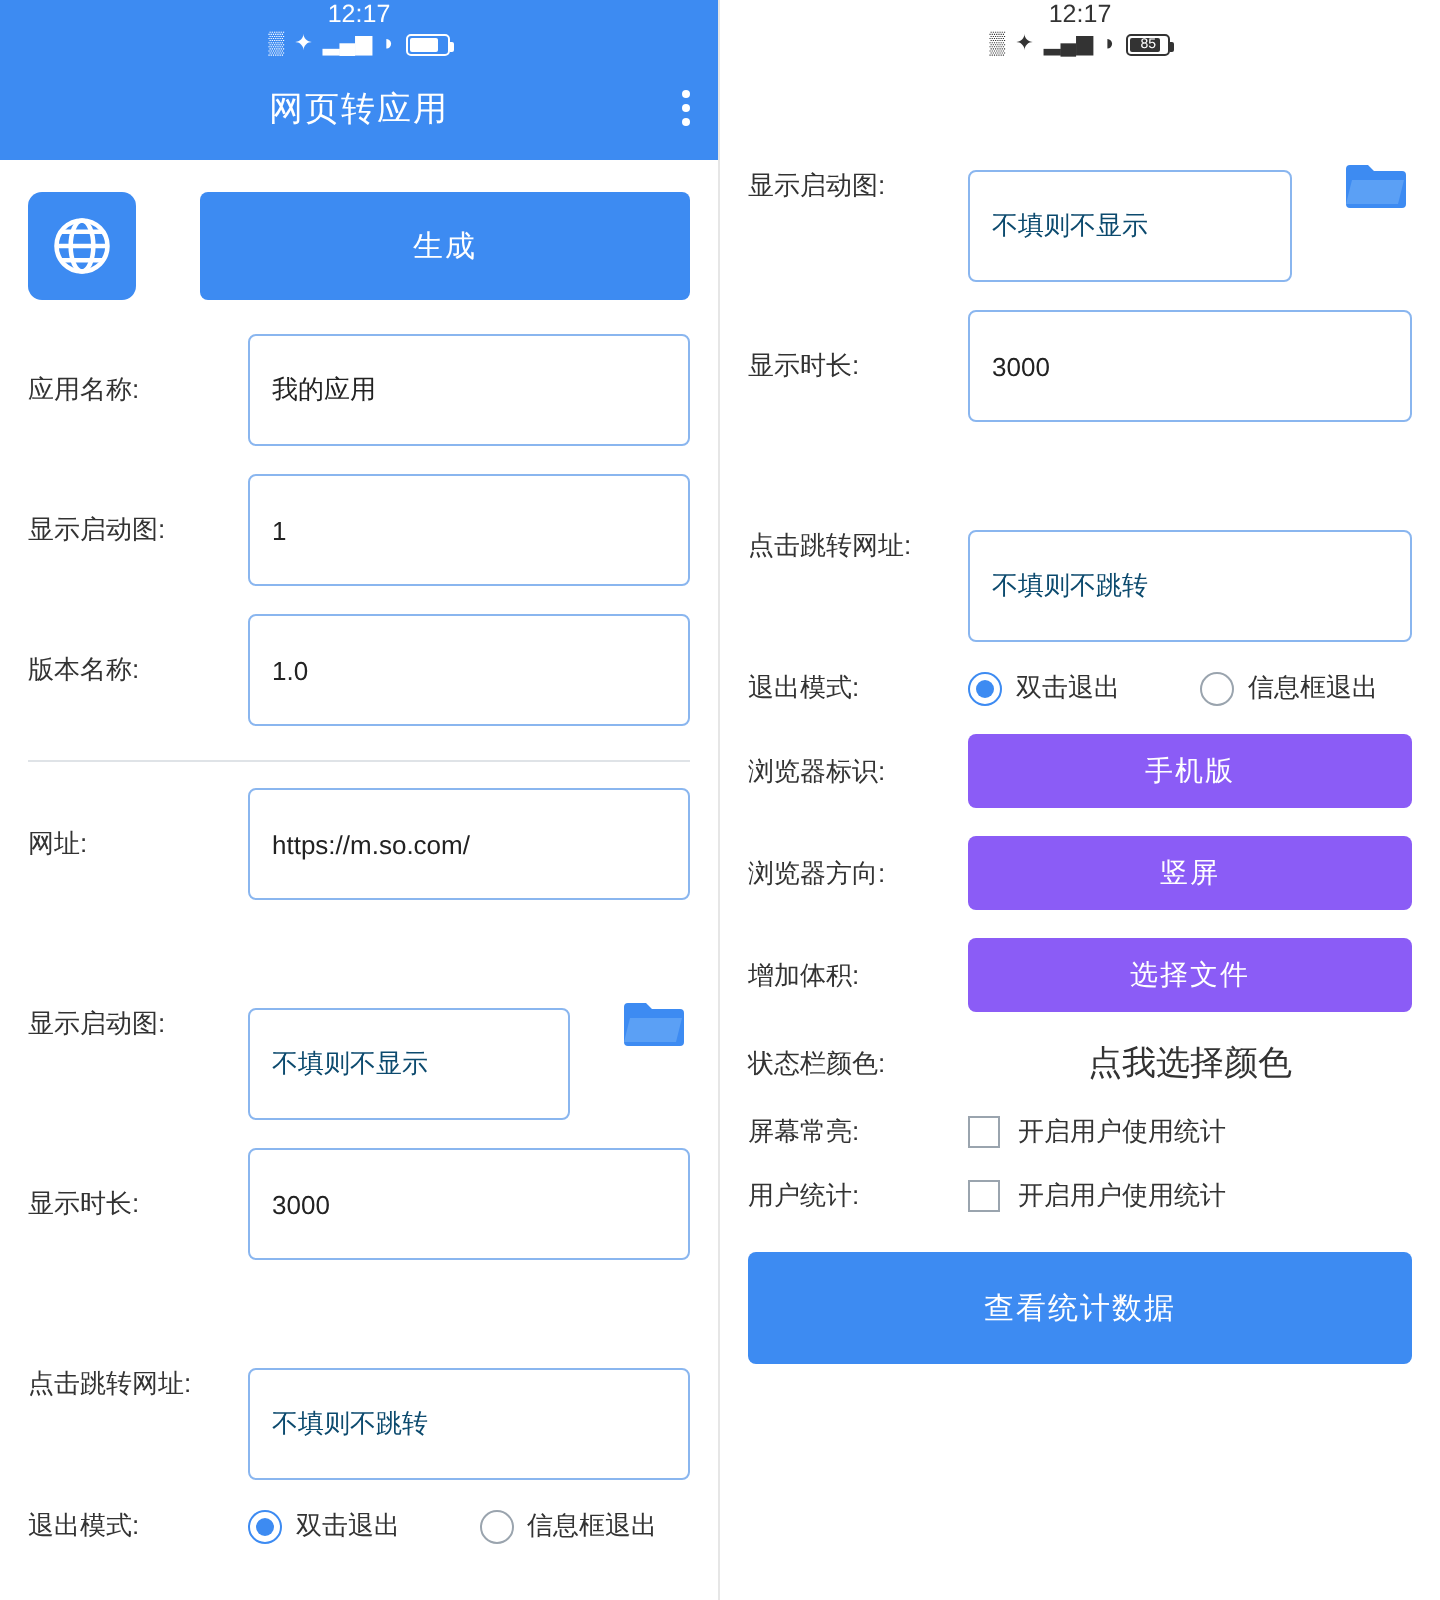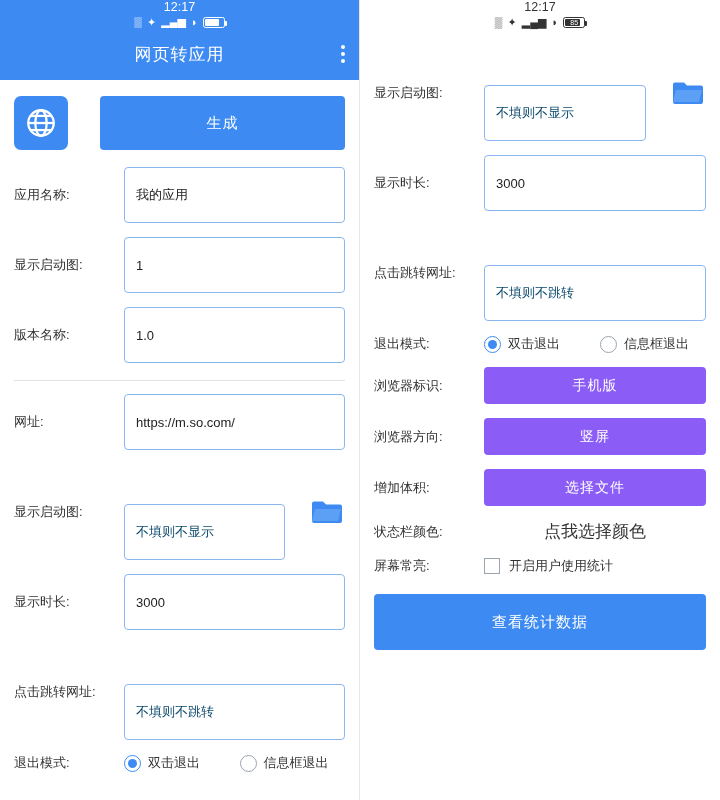--- a/index.html
+++ b/index.html
@@ -270,17 +270,24 @@
       </div>
 
       <div class="row">
         <div class="lbl">屏幕常亮:</div>
         <label class="check-area">
           <span class="cbox"></span>
           <span class="check-lbl">开启用户使用统计</span>
         </label>
       </div>
 
+      <div class="row">
+        <div class="lbl">用户统计:</div>
+        <label class="check-area">
+          <span class="cbox"></span>
+          <span class="check-lbl">开启用户使用统计</span>
+        </label>
+      </div>
 
       <button class="btn-bottom">查看统计数据</button>
     </div>
   </div>
 </div>
 
 </body></html>

